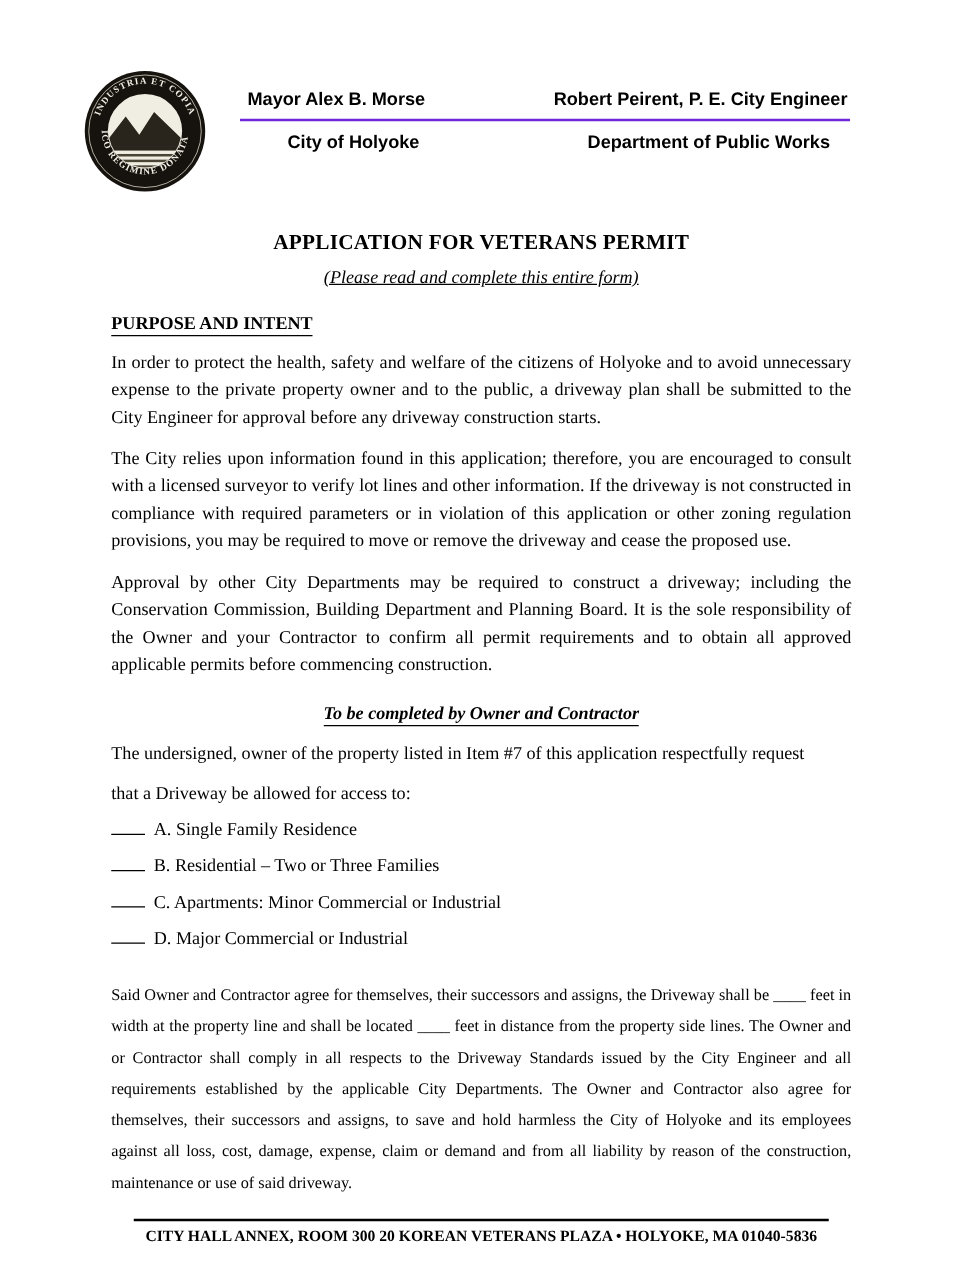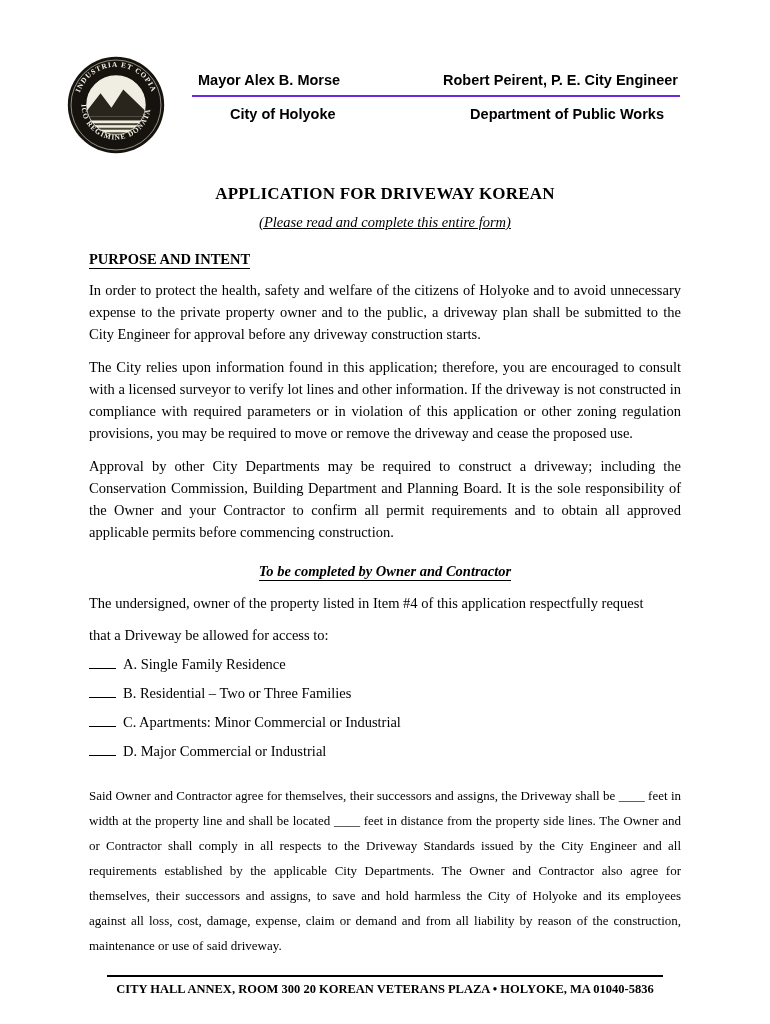--- a/index.html
+++ b/index.html
@@ -167,40 +167,40 @@
         <span>Mayor Alex B. Morse</span>
         <span>Robert Peirent, P. E. City Engineer</span>
       </div>
       <div class="head-row bottom">
         <span>City of Holyoke</span>
         <span>Department of Public Works</span>
       </div>
     </div>
   </div>
 
-  <div class="doc-title">APPLICATION FOR DRIVEWAY KOREAN</div>
+  <div class="doc-title">APPLICATION FOR VETERANS PERMIT</div>
   <div class="doc-subtitle">
     <span>(Please read and complete this entire form)</span>
   </div>
 
   <div class="content">
 
     <div class="section-heading">
       <span>PURPOSE AND INTENT</span>
     </div>
 
     <div class="para">In order to protect the health, safety and welfare of the citizens of Holyoke and to avoid unnecessary expense to the private property owner and to the public, a driveway plan shall be submitted to the City Engineer for approval before any driveway construction starts.</div>
     <div class="para">The City relies upon information found in this application; therefore, you are encouraged to consult with a licensed surveyor to verify lot lines and other information. If the driveway is not constructed in compliance with required parameters or in violation of this application or other zoning regulation provisions, you may be required to move or remove the driveway and cease the proposed use.</div>
     <div class="para">Approval by other City Departments may be required to construct a driveway; including the Conservation Commission, Building Department and Planning Board. It is the sole responsibility of the Owner and your Contractor to confirm all permit requirements and to obtain all approved applicable permits before commencing construction.</div>
 
     <div class="center-heading">
       <span>To be completed by Owner and Contractor</span>
     </div>
 
-    <div class="intro-line">The undersigned, owner of the property listed in Item #4 of this application respectfully request</div>
+    <div class="intro-line">The undersigned, owner of the property listed in Item #7 of this application respectfully request</div>
     <div class="intro-line">that a Driveway be allowed for access to:</div>
 
     <div class="option">
       <span class="blank-short"></span><span>A. Single Family Residence</span>
     </div>
     <div class="option">
       <span class="blank-short"></span><span>B. Residential – Two or Three Families</span>
     </div>
     <div class="option">
       <span class="blank-short"></span><span>C. Apartments: Minor Commercial or Industrial</span>

